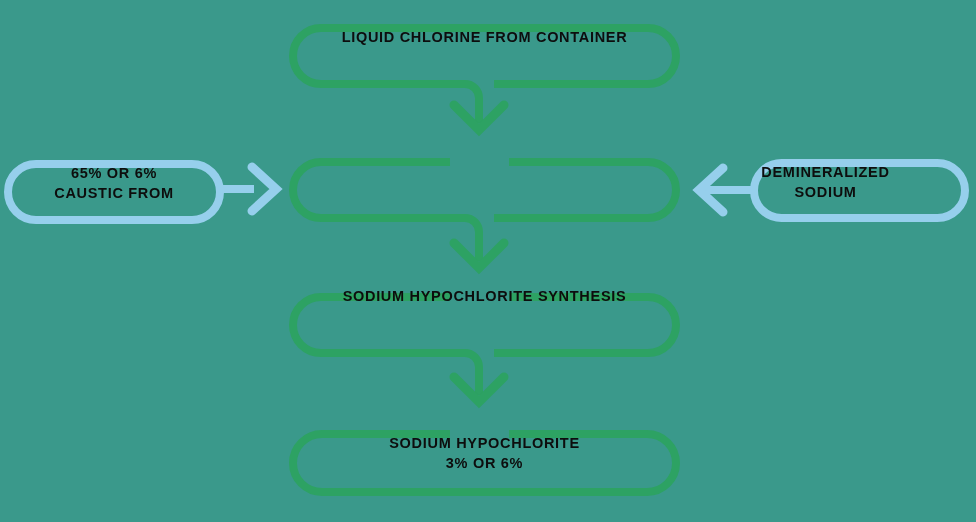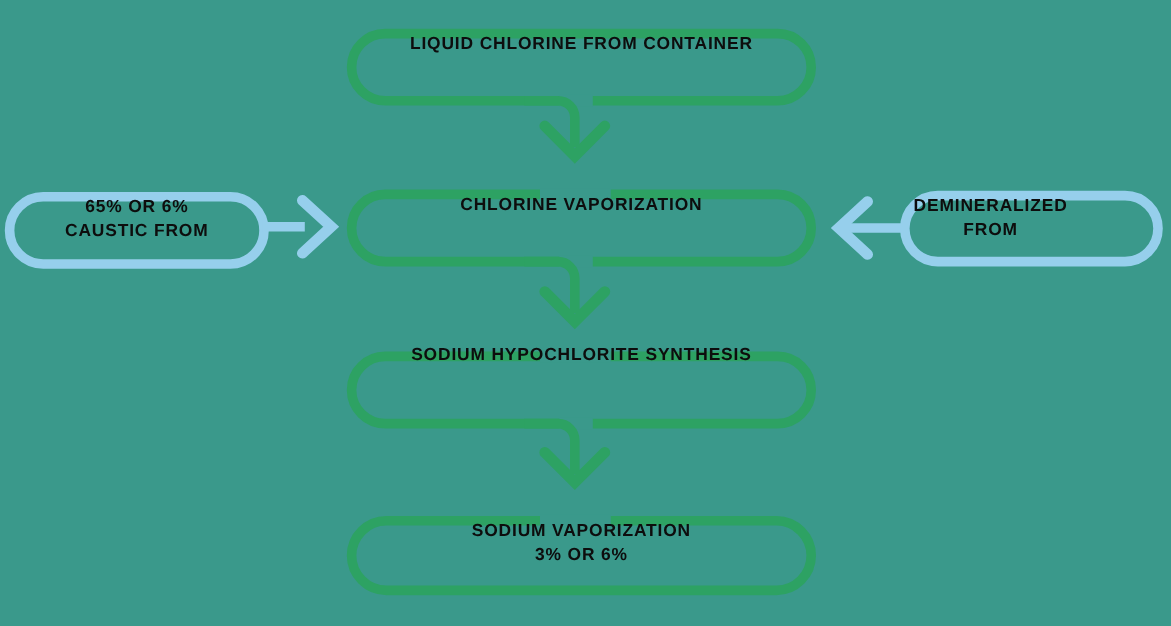--- a/index.html
+++ b/index.html
@@ -101,35 +101,32 @@
 
   <div class="label" id="lbl-caustic-soda">
     <div>
       <span>65%</span>
       <span class="or">OR</span>
       <span>6%</span>
     </div>
     <div>CAUSTIC FROM</div>
   </div>
 
-  <div class="label" id="lbl-chlorine-vapor">
-    <span>CHLORINE VAPORIZATION</span>
-  </div>
 
   <div class="label" id="lbl-demineralized-water">
     <div>DEMINERALIZED</div>
-    <div>FROM</div>
+    <div>SODIUM</div>
   </div>
 
   <div class="label" id="lbl-synthesis">
     <span>SODIUM HYPOCHLORITE SYNTHESIS</span>
   </div>
 
   <div class="label" id="lbl-product">
-    <div>SODIUM VAPORIZATION</div>
+    <div>SODIUM HYPOCHLORITE</div>
     <div>
       <span>3%</span>
       <span class="or">OR</span>
       <span>6%</span>
     </div>
   </div>
 
 </div>
 
 </body></html>

